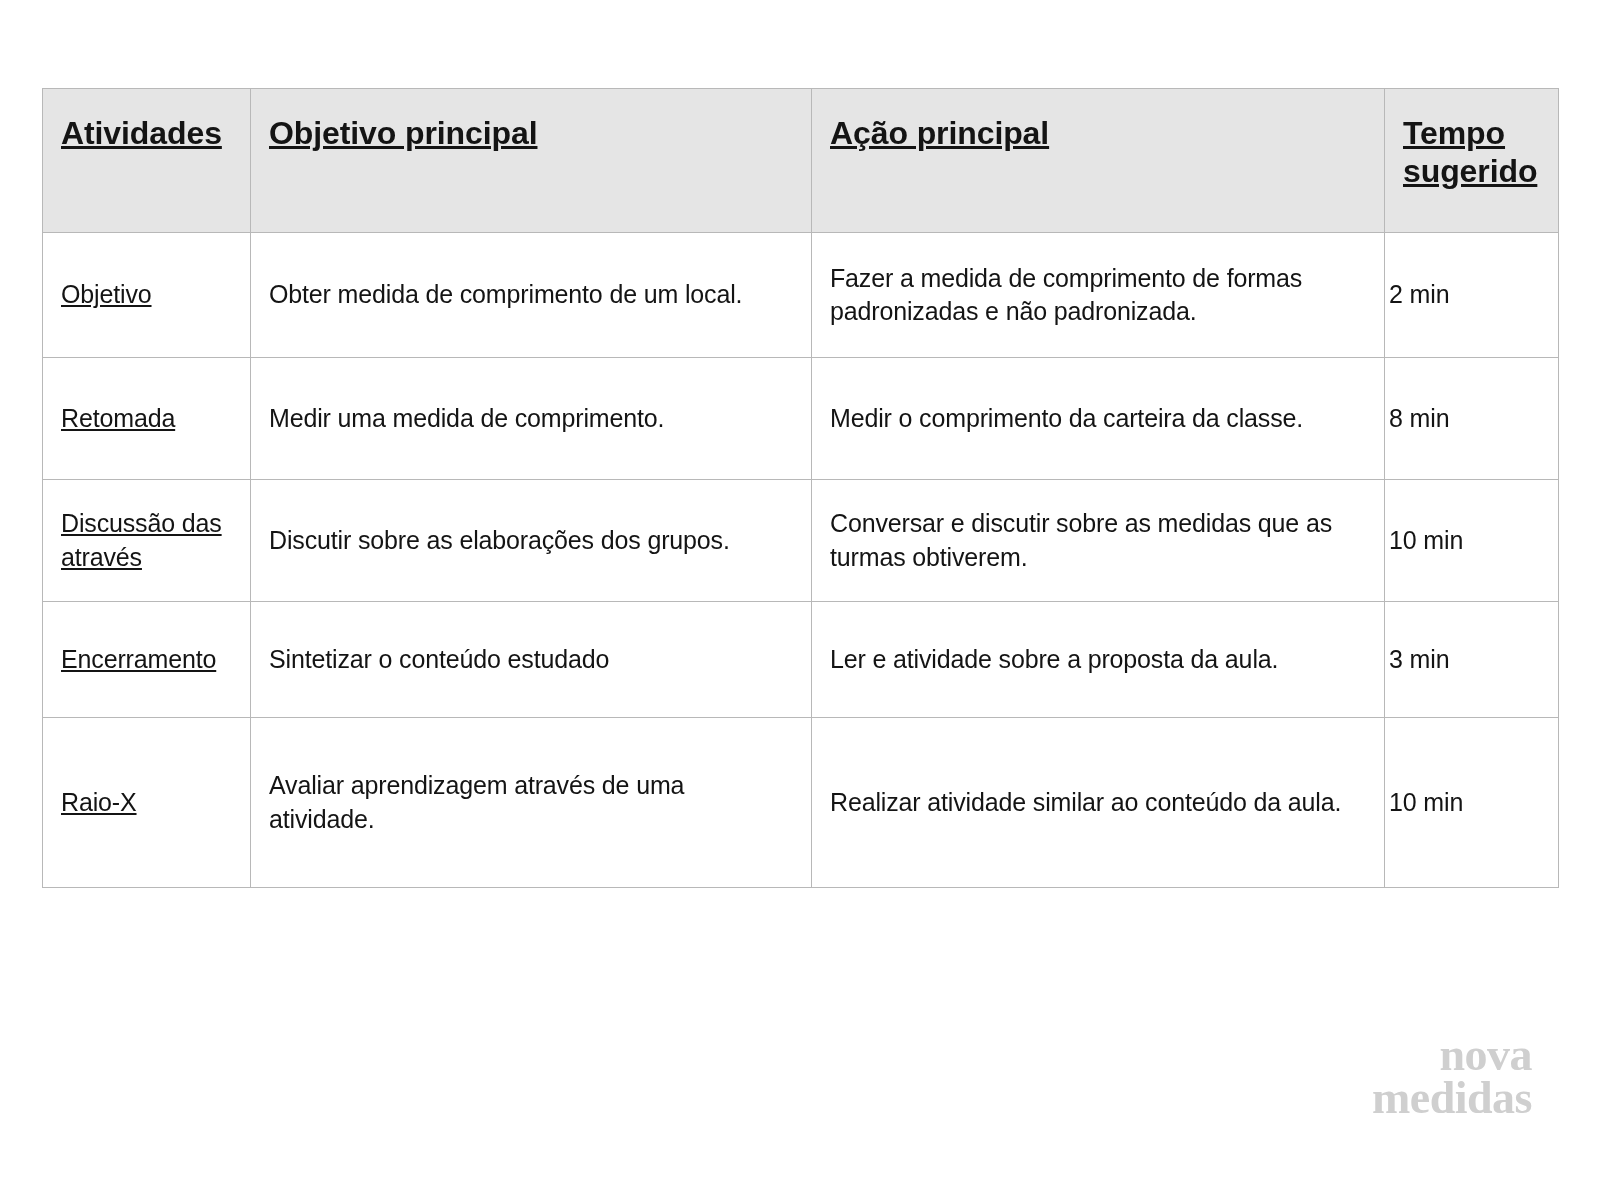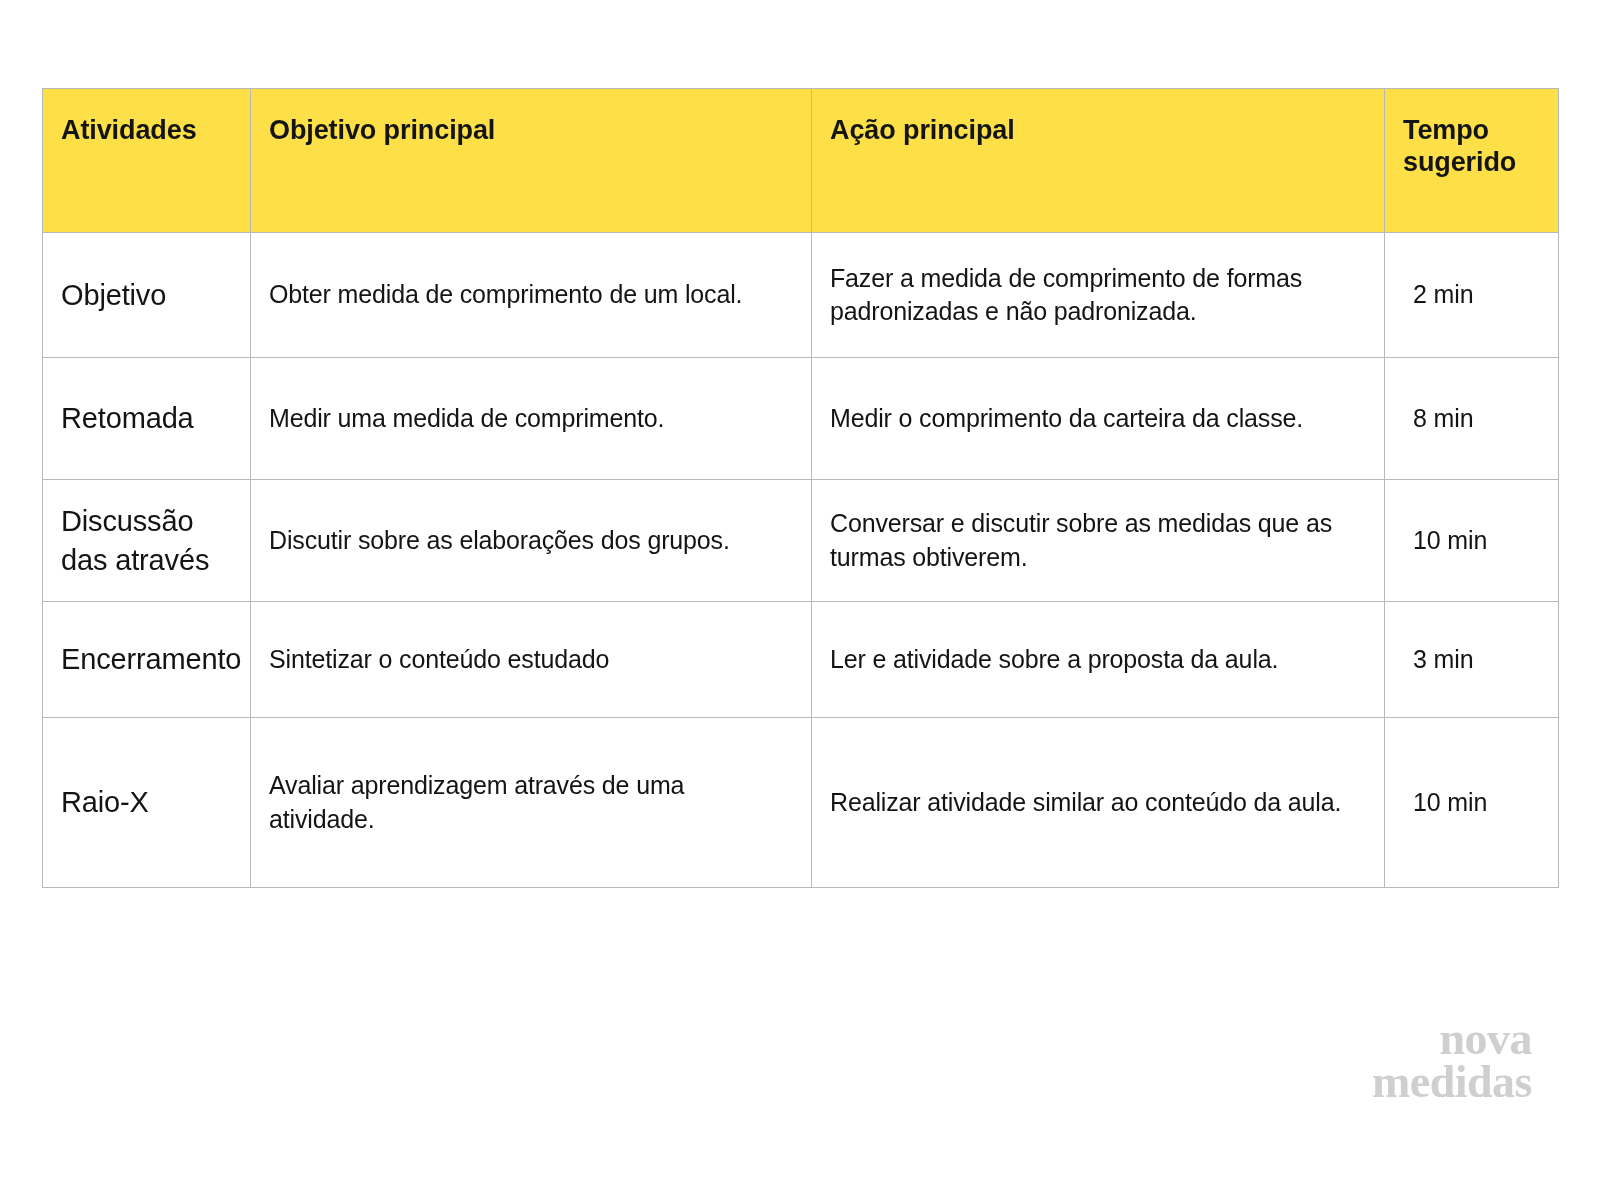--- a/index.html
+++ b/index.html
@@ -40,53 +40,54 @@
   .plan-table th,
   .plan-table td {
     border: 1px solid #b8b8b8;
     vertical-align: middle;
     text-align: left;
     padding: 0 18px;
     color: #141414;
   }
 
   .plan-table thead th {
-    background: #fde047;
+    background: #e5e5e5;
     height: 117px;
     font-weight: 700;
-    font-size: 27px;
+    font-size: 32px;
     line-height: 1.18;
     vertical-align: top;
     padding-top: 26px;
     letter-spacing: -0.1px;
+    text-decoration: underline;
   }
 
   .plan-table tbody td {
     font-weight: 400;
     font-size: 25px;
     line-height: 1.34;
     letter-spacing: -0.15px;
   }
 
-  .plan-table tbody td.col-activity { font-size: 29px; }
-  .plan-table tbody td.col-time { padding-left: 28px; }
+  .plan-table tbody td.col-activity { font-size: 25px; text-decoration: underline; }
+  .plan-table tbody td.col-time { padding-left: 4px; }
 
   
   tr.r0 td { height: 124px; }
   tr.r1 td { height: 121px; }
   tr.r2 td { height: 124px; }
   tr.r3 td { height: 121px; }
   tr.r4 td { height: 115px; margin-top: 43px; }
   tr.r5 td { height: 169px; }
 
   
   .brand-logo {
     position: absolute;
     right: 68px;
-    bottom: 96px;
+    bottom: 80px;
     text-align: right;
     font-family: "Liberation Serif", "DejaVu Serif", serif;
     font-weight: 700;
     font-size: 46px;
     line-height: 0.93;
     color: #cfcfcf;
     letter-spacing: -0.5px;
     user-select: none;
   }
   .brand-logo span { display: block; }

